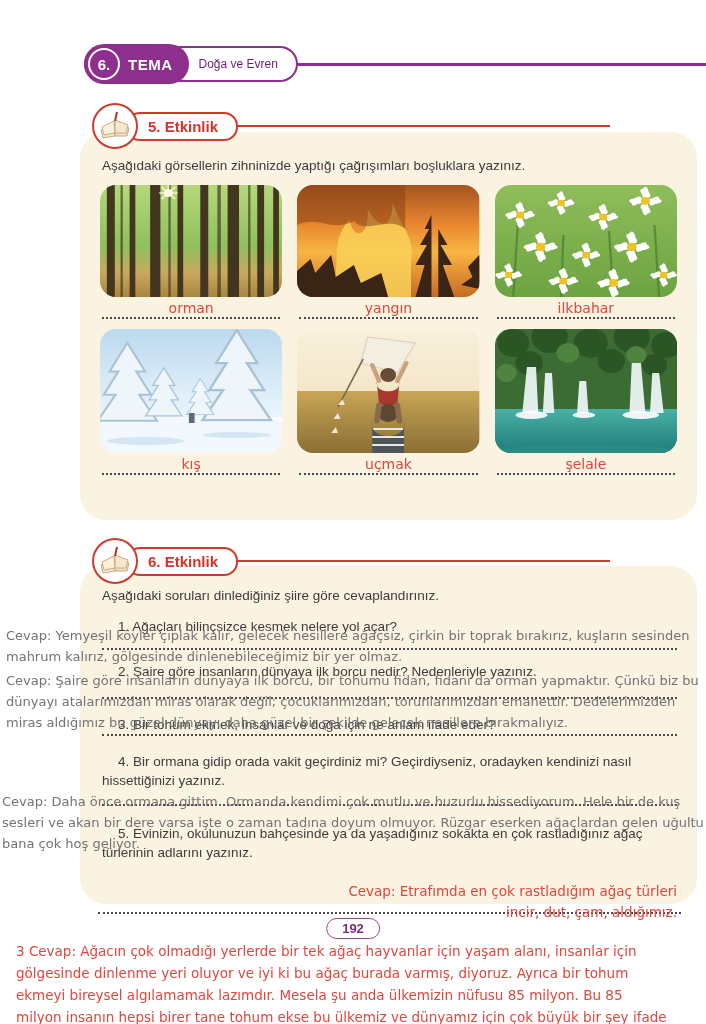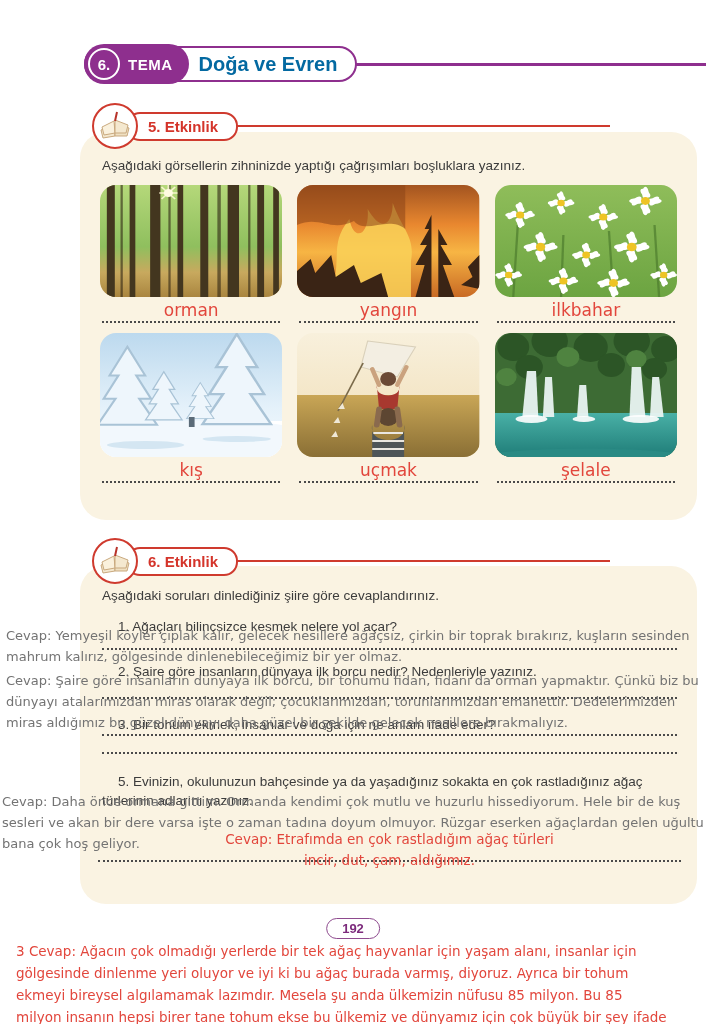--- a/index.html
+++ b/index.html
@@ -8,51 +8,51 @@
     position:relative; width:706px; height:1024px; margin:0 auto;
     background:#ffffff; overflow:hidden;
     font-family:"Liberation Sans", sans-serif; color:#3c3c3c;
   }
   
   .tema-bar { position:absolute; top:46px; left:84px; right:0; display:flex; align-items:center; }
   .tema-pill { display:flex; align-items:center; border:2px solid #8e2f8e; border-radius:22px; background:#fff; height:36px; padding-right:18px; }
   .tema-left { display:flex; align-items:center; background:#8e2f8e; border-radius:22px; height:40px; margin:-2px 10px -2px -2px; padding:0 16px 0 4px; }
   .tema-num { width:32px; height:32px; border-radius:50%; border:2px solid #fff; background:#8e2f8e; color:#fff; font-weight:bold; font-size:15px; display:flex; align-items:center; justify-content:center; margin-right:8px; }
   .tema-label { color:#fff; font-weight:bold; font-size:15px; letter-spacing:0.5px; }
-  .tema-title { color:#0369a1; font-weight:bold; font-size:20px; }
+  .tema-title { color:#701a75; font-weight:normal; font-size:12px; }
   .tema-line { flex:1; height:3px; background:#8e2f8e; margin-left:-2px; }
   
   .act-badge { position:absolute; left:92px; display:flex; align-items:center; width:518px; z-index:3; }
   .act-circle { width:46px; height:46px; border-radius:50%; border:2.5px solid #cf3a2e; background:#fff; display:flex; align-items:center; justify-content:center; z-index:2; flex:0 0 auto; }
   .act-pill { margin-left:-12px; border:2px solid #cf3a2e; border-radius:14px; background:#fff; padding:4px 18px 4px 20px; color:#d4342a; font-weight:bold; font-size:15px; z-index:1; white-space:nowrap; }
   .act-line { flex:1; height:2.5px; background:#cf3a2e; margin-left:-1px; }
   
   .panel { position:absolute; left:80px; width:617px; background:#faf3e2; border-radius:26px; }
   .panel5 { top:132px; height:388px; padding:26px 14px 0 14px; }
   .panel6 { top:566px; height:338px; padding:20px 20px 0 22px; font-size:13.5px; line-height:19px; }
   .instr5 { font-size:13.5px; padding:0 8px 12px 8px; color:#3c3c3c; }
   
   .img-grid { display:grid; grid-template-columns:repeat(3,1fr); column-gap:15px; padding:0 6px; }
   .cell { display:flex; flex-direction:column; }
   .photo { border-radius:16px; overflow:hidden; width:100%; }
   .photo.r1 { height:112px; }
   .photo.r2 { height:124px; }
   .photo svg { display:block; width:100%; height:100%; }
-  .img-label { color:#e2463c; font-size:17px; text-align:center; margin-top:3px; font-family:"DejaVu Sans", sans-serif; }
+  .img-label { color:#e2463c; font-size:14px; text-align:center; margin-top:3px; font-family:"DejaVu Sans", sans-serif; }
   .img-dots { border-bottom:2px dotted #4a4a4a; height:3px; margin:0 2px 10px 2px; }
   
   .instr6 { margin-bottom:12px; }
   .q { text-indent:16px; }
   .dotline { border-bottom:2px dotted #4a4a4a; height:2px; }
   .q1 { margin-bottom:12px; } .d1 { margin-bottom:12px; }
   .q2 { margin-bottom:16px; } .d2 { margin-bottom:16px; }
   .q3 { } .d3 { margin-bottom:16px; }
   .q4 { margin-bottom:14px; } .d4 { margin-bottom:18px; }
   .q5 { margin-bottom:20px; }
-  .ans-center { color:#e2463c; text-align:center; font-family:"DejaVu Sans", sans-serif; font-size:13.5px; }
+  .ans-center { color:#e2463c; text-align:right; font-family:"DejaVu Sans", sans-serif; font-size:13.5px; }
   .ans-center-line2 { position:relative; height:18px; margin-top:2px; }
   .ans-center-line2 .dots { position:absolute; left:-4px; right:-4px; top:9px; border-bottom:2px dotted #4a4a4a; }
   .ans-center-line2 .txt { position:relative; z-index:1; }
   
   .overlay-ans { position:absolute; color:#737373; font-family:"DejaVu Sans", sans-serif; font-size:13px; line-height:21px; z-index:5; }
   .ans1 { top:625px; left:6px; width:698px; }
   .ans2 { top:670px; left:6px; width:700px; }
   .ans4 { top:791px; left:2px; width:702px; }
   
   .page-num { position:absolute; top:918px; left:50%; transform:translateX(-50%); border:1.5px solid #8e4a8e; border-radius:12px; background:#fff; color:#7c2b7c; font-weight:bold; font-size:13px; padding:2px 15px; }
@@ -335,20 +335,21 @@
   </div>
 
   <div class="panel panel6">
     <div class="instr6">Aşağıdaki soruları dinlediğiniz şiire göre cevaplandırınız.</div>
     <div class="q q1">1. Ağaçları bilinçsizce kesmek nelere yol açar?</div>
     <div class="dotline d1"></div>
     <div class="q q2">2. Şaire göre insanların dünyaya ilk borcu nedir? Nedenleriyle yazınız.</div>
     <div class="dotline d2"></div>
     <div class="q q3">3. Bir tohum ekmek, insanlar ve doğa için ne anlam ifade eder?</div>
     <div class="dotline d3"></div>
+    <div class="q q4">4. Bir ormana gidip orada vakit geçirdiniz mi? Geçirdiyseniz, oradayken kendinizi nasıl hissettiğinizi yazınız.</div>
     <div class="dotline d4"></div>
     <div class="q q5">5. Evinizin, okulunuzun bahçesinde ya da yaşadığınız sokakta en çok rastladığınız ağaç türlerinin adlarını yazınız.</div>
     <div class="ans-center">Cevap: Etrafımda en çok rastladığım ağaç türleri</div>
     <div class="ans-center-line2">
       <div class="dots"></div>
       <div class="ans-center txt">incir, dut, çam, aldığımız.</div>
     </div>
   </div>
 
   <div class="overlay-ans ans1">Cevap: Yemyeşil köyler çıplak kalır, gelecek nesillere ağaçsız, çirkin bir toprak bırakırız, kuşların sesinden mahrum kalırız, gölgesinde dinlenebileceğimiz bir yer olmaz.</div>

